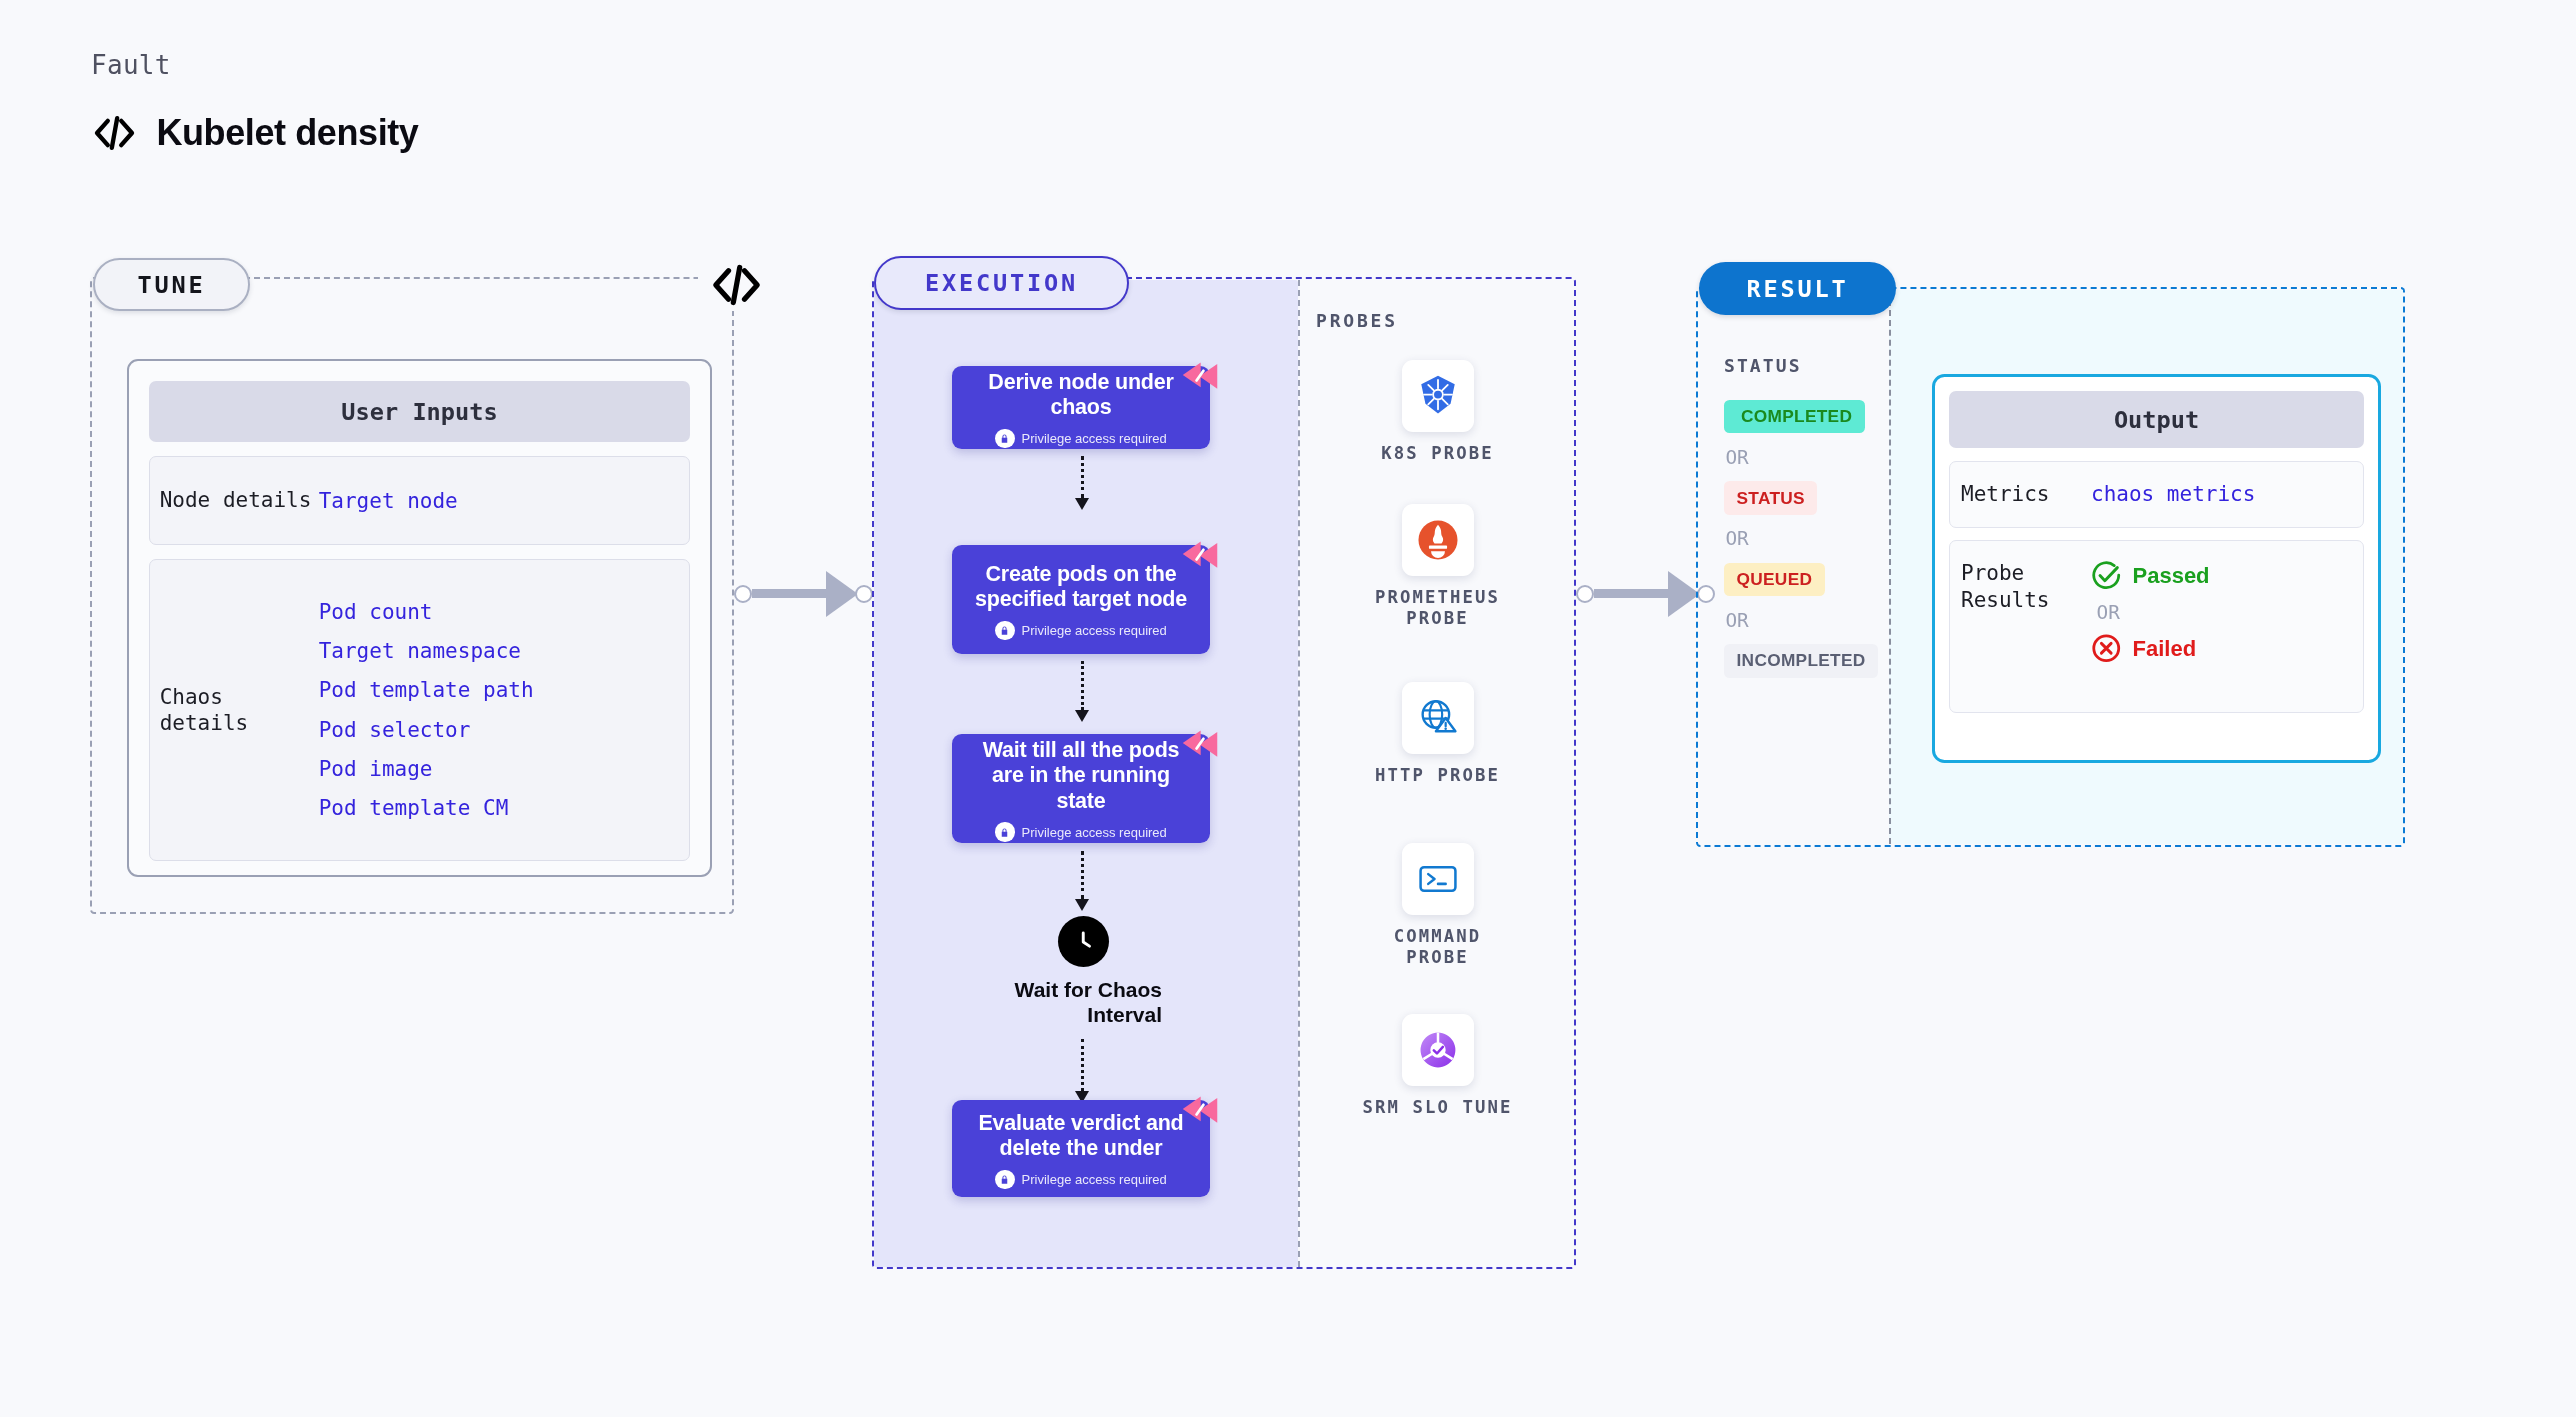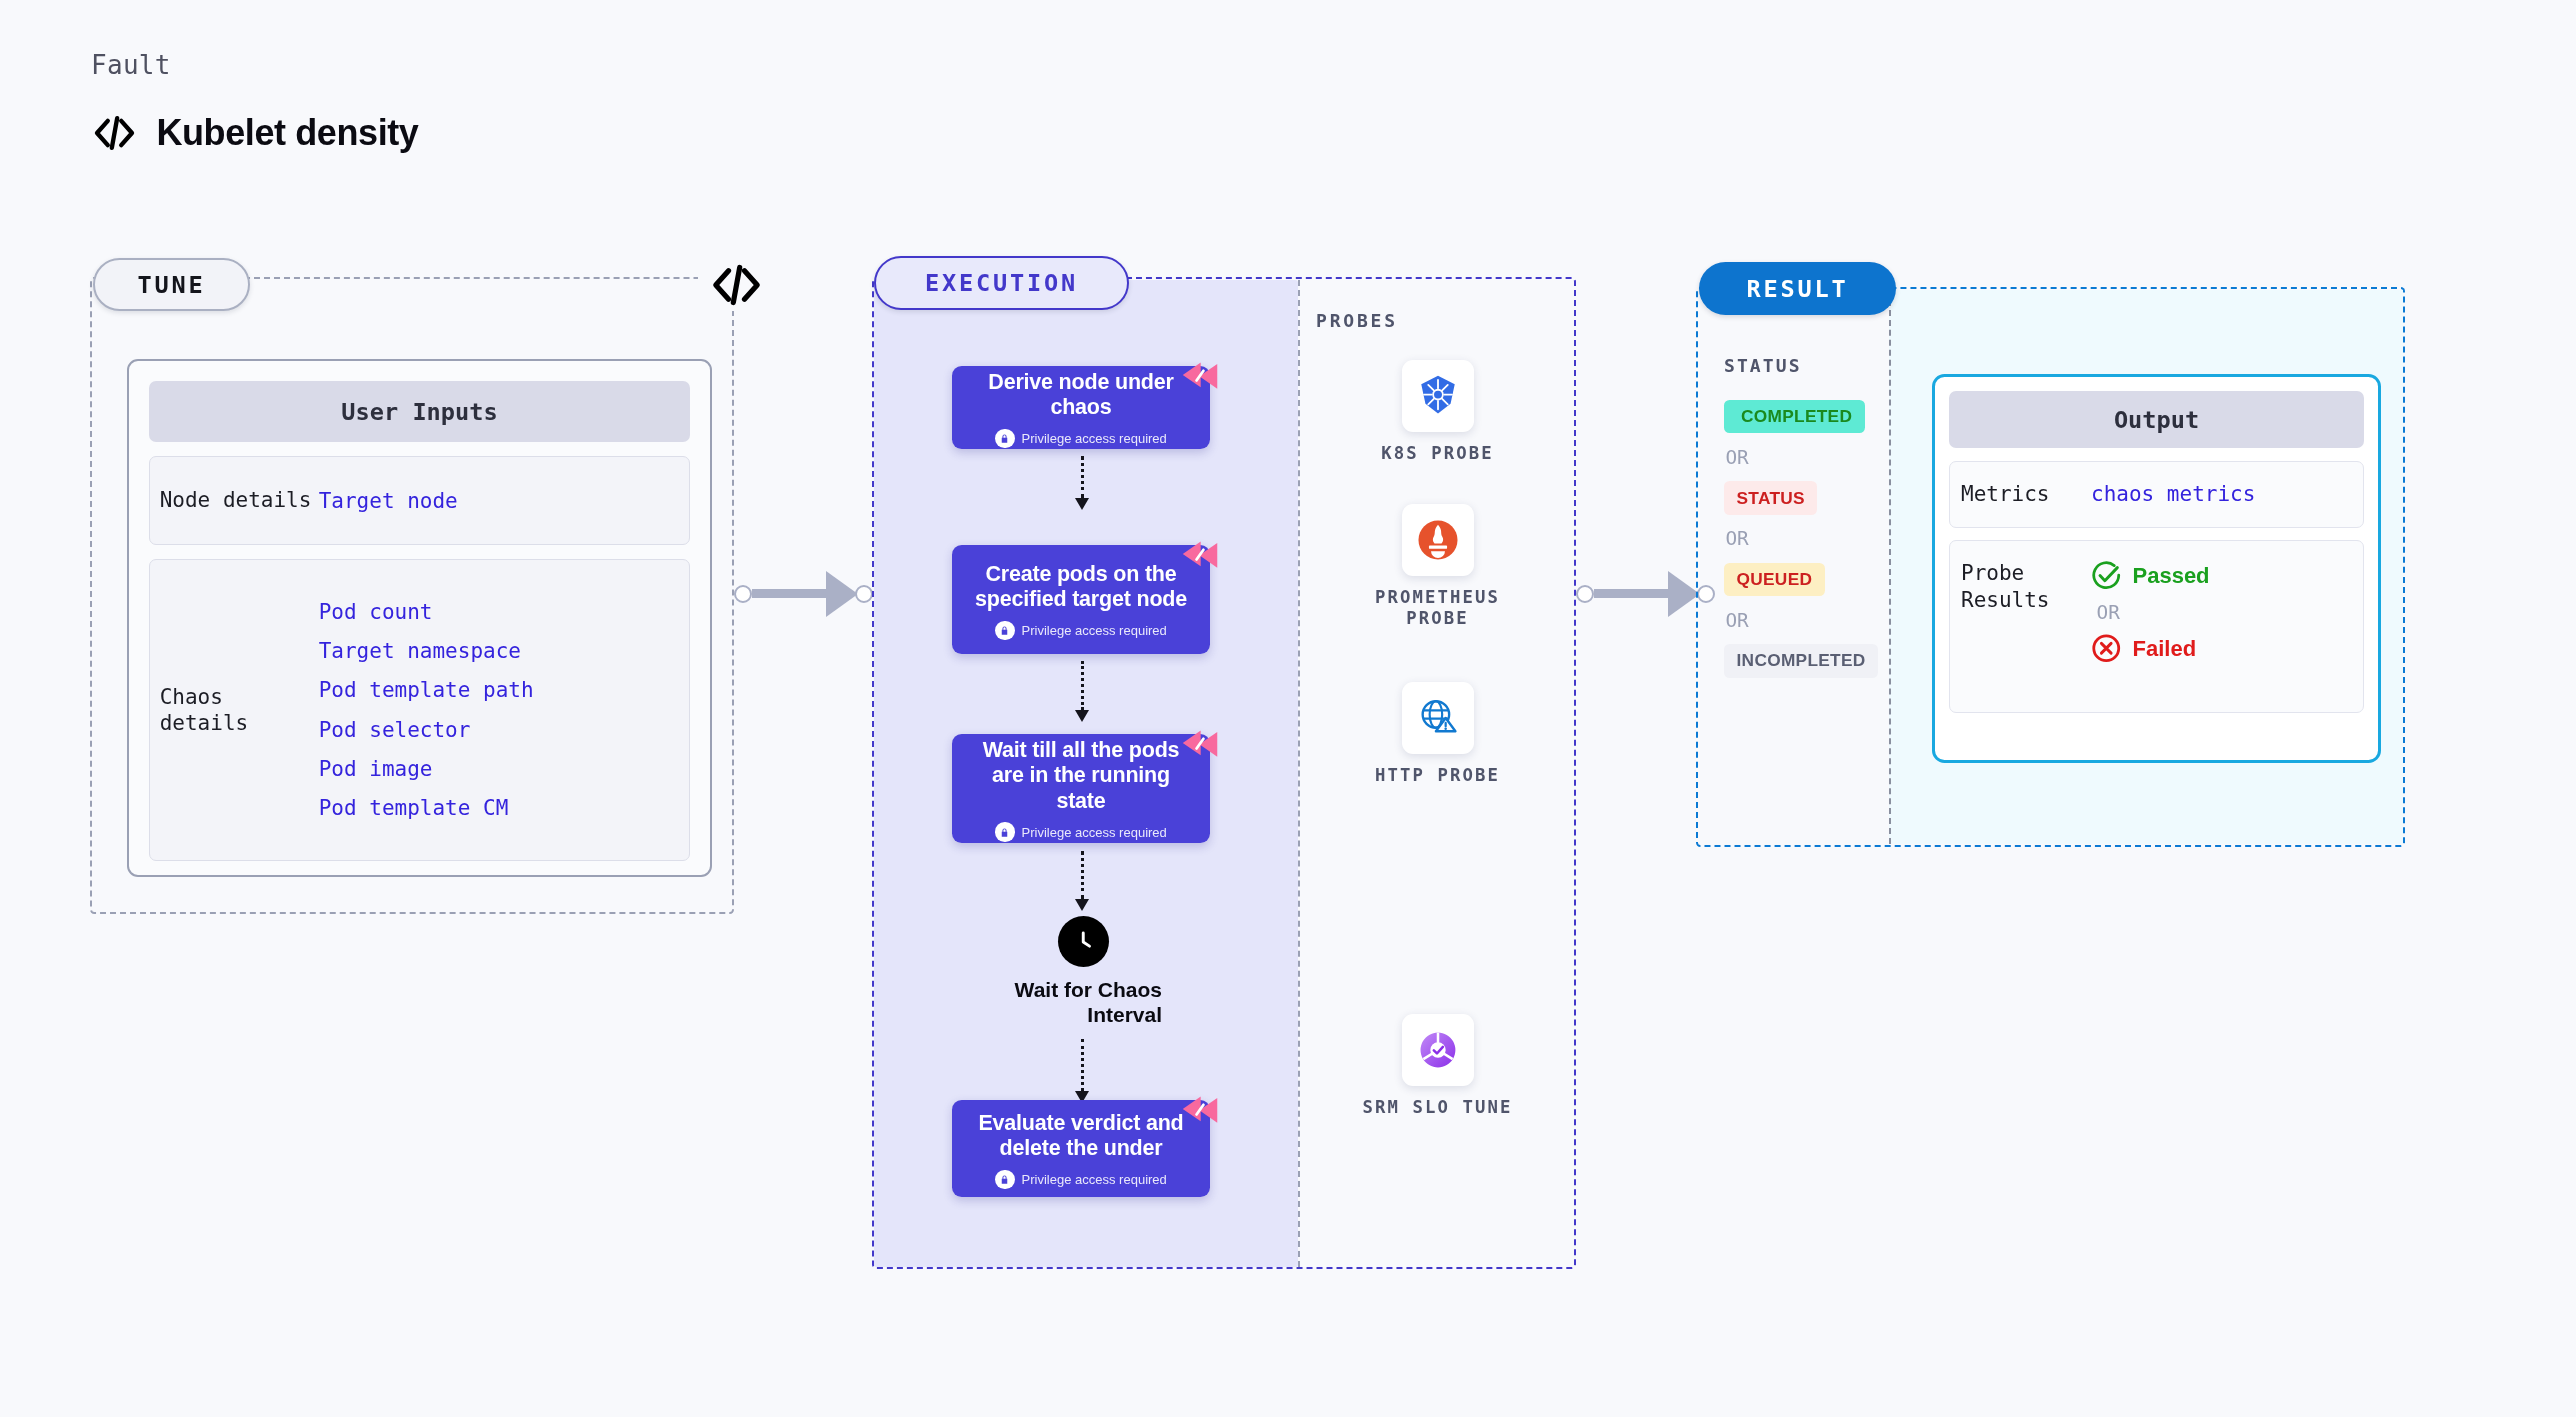--- a/index.html
+++ b/index.html
@@ -424,20 +424,30 @@
         <ellipse cx="30" cy="28" rx="9" ry="19" fill="none" stroke="#1179d0" stroke-width="3.1"></ellipse>
         <path d="M11.5 22 H48.5 M11.5 34 H48.5" stroke="#1179d0" stroke-width="3.1"></path>
         <path d="M44 33 L58 52 H30 Z" fill="#ffffff" stroke="#1179d0" stroke-width="3.4" stroke-linejoin="round"></path>
         <path d="M44 40 V45" stroke="#1179d0" stroke-width="3.2" stroke-linecap="round"></path>
         <circle cx="44" cy="48.4" r="1.8" fill="#1179d0"></circle>
       </svg>
     </div>
     <div class="probe-name">HTTP PROBE</div>
   </div>
 
+  <div class="probe-item" style="left:1358px; top:843px;">
+    <div class="probe-tile">
+      <svg viewBox="0 0 66 66">
+        <rect x="8" y="16" width="50" height="34" rx="5" fill="none" stroke="#1179d0" stroke-width="3.6"></rect>
+        <path d="M19 26 L28 33 L19 40" fill="none" stroke="#1179d0" stroke-width="3.6" stroke-linecap="round" stroke-linejoin="round"></path>
+        <path d="M33 40 H44" stroke="#1179d0" stroke-width="3.6" stroke-linecap="round"></path>
+      </svg>
+    </div>
+    <div class="probe-name">COMMAND PROBE</div>
+  </div>
 
   <div class="probe-item" style="left:1358px; top:1014px;">
     <div class="probe-tile">
       <svg viewBox="0 0 66 66">
         <defs>
           <linearGradient id="slograd" x1="0" y1="0" x2="1" y2="1">
             <stop offset="0" stop-color="#c18af7"></stop>
               <stop offset="1" stop-color="#8b2fe8"></stop>
           </linearGradient>
         </defs>

